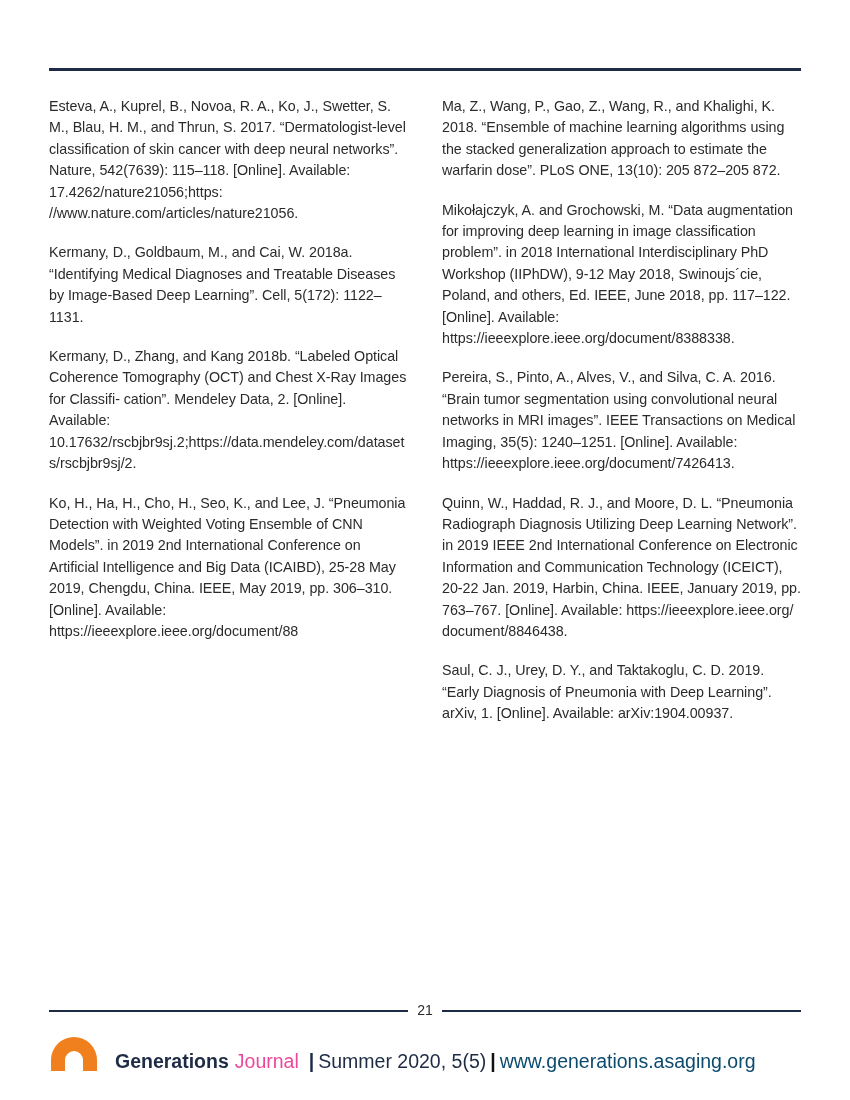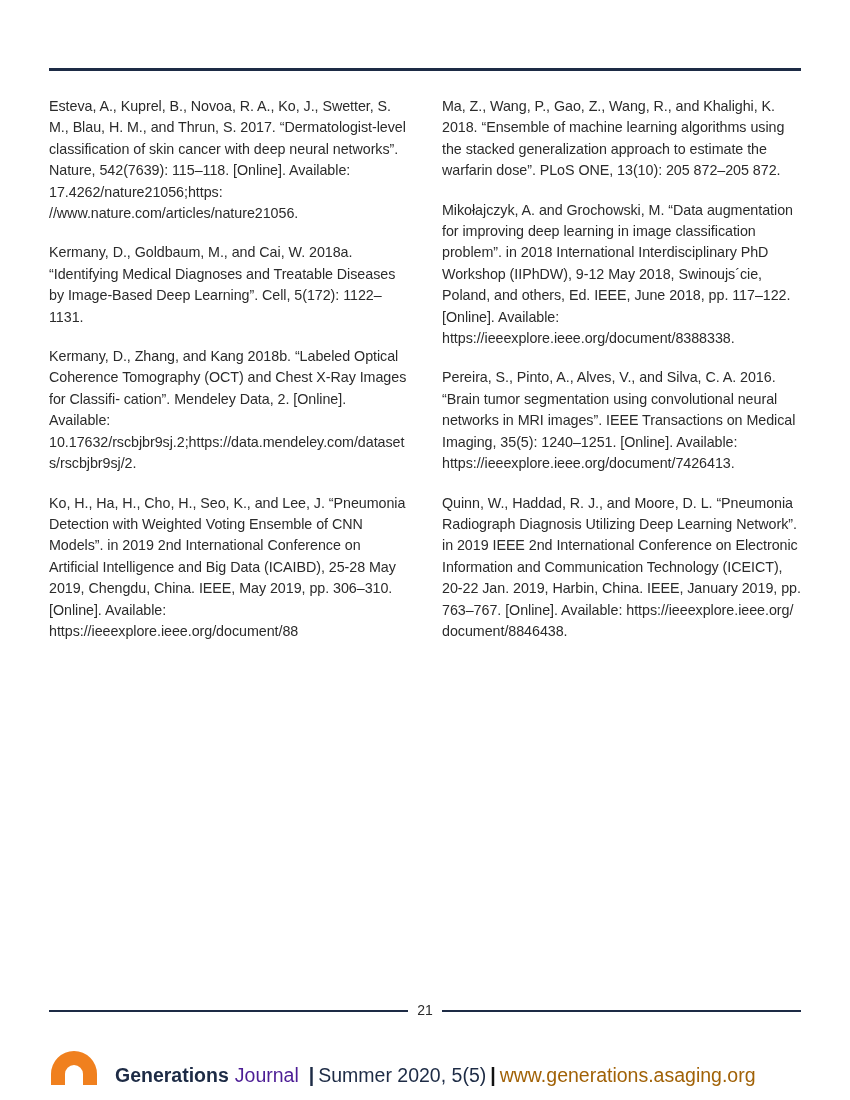--- a/index.html
+++ b/index.html
@@ -89,21 +89,21 @@
     font-size: 14px;
     color: #2b2b2b;
     line-height: 1;
     flex: 0 0 auto;
     padding-bottom: 2px;
   }
 
   .footer-bar {
     position: absolute;
     left: 49px;
-    top: 44px;
+    top: 30px;
     width: 752px;
     height: 58px;
     display: flex;
     flex-direction: row;
     align-items: center;
   }
 
   .logo {
     flex: 0 0 auto;
     width: 50px;
@@ -117,39 +117,39 @@
     line-height: 1.15;
     white-space: nowrap;
     display: flex;
     align-items: baseline;
   }
   .fx-brand {
     font-weight: bold;
     color: #1d2b45;
   }
   .fx-journal {
-    color: #4c1d95;
+    color: #ec4899;
     margin-left: 6px;
   }
   .fx-sep {
     color: #1d2b45;
     font-weight: bold;
     margin: 0 4px 0 10px;
   }
   .fx-issue {
     color: #1d2b45;
     text-align: right;
   }
   .fx-sep2 {
     color: #111111;
     font-weight: bold;
     margin: 0 4px 0 4px;
   }
   .fx-url {
-    color: #a16207;
+    color: #0c4a6e;
     margin-top: 15px;
   }
 </style>
 </head>
 <body>
 
 <div class="page">
 
   <div class="top-rule"></div>
 
@@ -160,20 +160,21 @@
       <p class="ref">Kermany, D., Goldbaum, M., and Cai, W. 2018a. “Identifying Medical Diagnoses and Treatable Diseases by Image-Based Deep Learning”. Cell, 5(172): 1122–1131.</p>
       <p class="ref">Kermany, D., Zhang, and Kang 2018b. “Labeled Optical Coherence Tomography (OCT) and Chest X-Ray Images for Classifi- cation”. Mendeley Data, 2. [Online]. Available: 10.17632/rscbjbr9sj.2;https://data.mendeley.com/datasets/rscbjbr9sj/2.</p>
       <p class="ref">Ko, H., Ha, H., Cho, H., Seo, K., and Lee, J. “Pneumonia Detection with Weighted Voting Ensemble of CNN Models”. in 2019 2nd International Conference on Artificial Intelligence and Big Data (ICAIBD), 25-28 May 2019, Chengdu, China. IEEE, May 2019, pp. 306–310. [Online]. Available: https://ieeexplore.ieee.org/document/88</p>
     </div>
 
     <div class="column">
       <p class="ref">Ma, Z., Wang, P., Gao, Z., Wang, R., and Khalighi, K. 2018. “Ensemble of machine learning algorithms using the stacked generalization approach to estimate the warfarin dose”. PLoS ONE, 13(10): 205 872–205 872.</p>
       <p class="ref">Mikołajczyk, A. and Grochowski, M. “Data augmentation for improving deep learning in image classification problem”. in 2018 International Interdisciplinary PhD Workshop (IIPhDW), 9-12 May 2018, Swinoujs´cie, Poland, and others, Ed. IEEE, June 2018, pp. 117–122. [Online]. Available: https://ieeexplore.ieee.org/document/8388338.</p>
       <p class="ref">Pereira, S., Pinto, A., Alves, V., and Silva, C. A. 2016. “Brain tumor segmentation using convolutional neural networks in MRI images”. IEEE Transactions on Medical Imaging, 35(5): 1240–1251. [Online]. Available: https://ieeexplore.ieee.org/document/7426413.</p>
       <p class="ref">Quinn, W., Haddad, R. J., and Moore, D. L. “Pneumonia Radiograph Diagnosis Utilizing Deep Learning Network”. in 2019 IEEE 2nd International Conference on Electronic Information and Communication Technology (ICEICT), 20-22 Jan. 2019, Harbin, China. IEEE, January 2019, pp. 763–767. [Online]. Available: https://ieeexplore.ieee.org/ document/8846438.</p>
+      <p class="ref">Saul, C. J., Urey, D. Y., and Taktakoglu, C. D. 2019. “Early Diagnosis of Pneumonia with Deep Learning”. arXiv, 1. [Online]. Available: arXiv:1904.00937.</p>
     </div>
 
   </div>
 
   <div class="footer">
 
     <div class="pagenum-row">
       <div class="pagenum-rule"></div>
       <div class="pagenum">21</div>
       <div class="pagenum-rule"></div>

